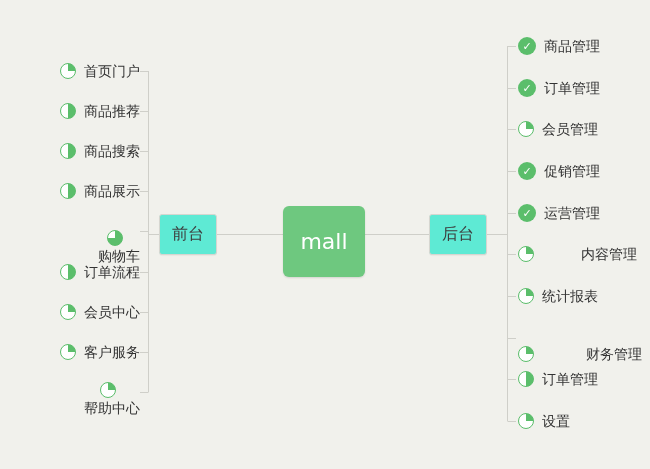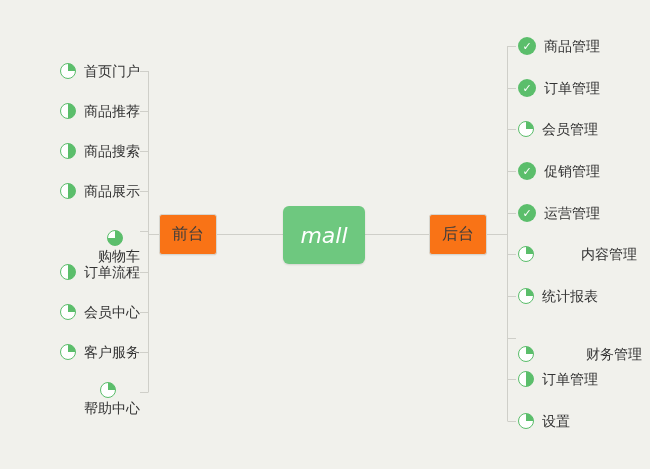--- a/index.html
+++ b/index.html
@@ -23,39 +23,38 @@
     top: 0;
     left: 0;
     pointer-events: none;
   }
   
   .root-node {
     position: absolute;
     left: 283px;
     top: 206px;
     width: 82px;
-    height: 58px;
+    height: 71px;
     background: var(--node-green, #6ec87f);
     border-radius: 6px;
     color: #ffffff;
     font-size: 22px;
     display: flex;
     align-items: center;
     justify-content: center;
     box-shadow: 0 1px 2px rgba(0,0,0,0.12);
     cursor: default;
-    font-style: italic;
   }
   
   .branch-node {
     position: absolute;
     top: 214px;
     width: 58px;
     height: 41px;
-    background: #f97316;
+    background: #5eead4;
     border: 1px solid #d6d6d0;
     border-radius: 3px;
     color: #3d3d3d;
     font-size: 16px;
     display: flex;
     align-items: center;
     justify-content: center;
     box-sizing: border-box;
     box-shadow: 0 1px 1px rgba(0,0,0,0.04);
   }

